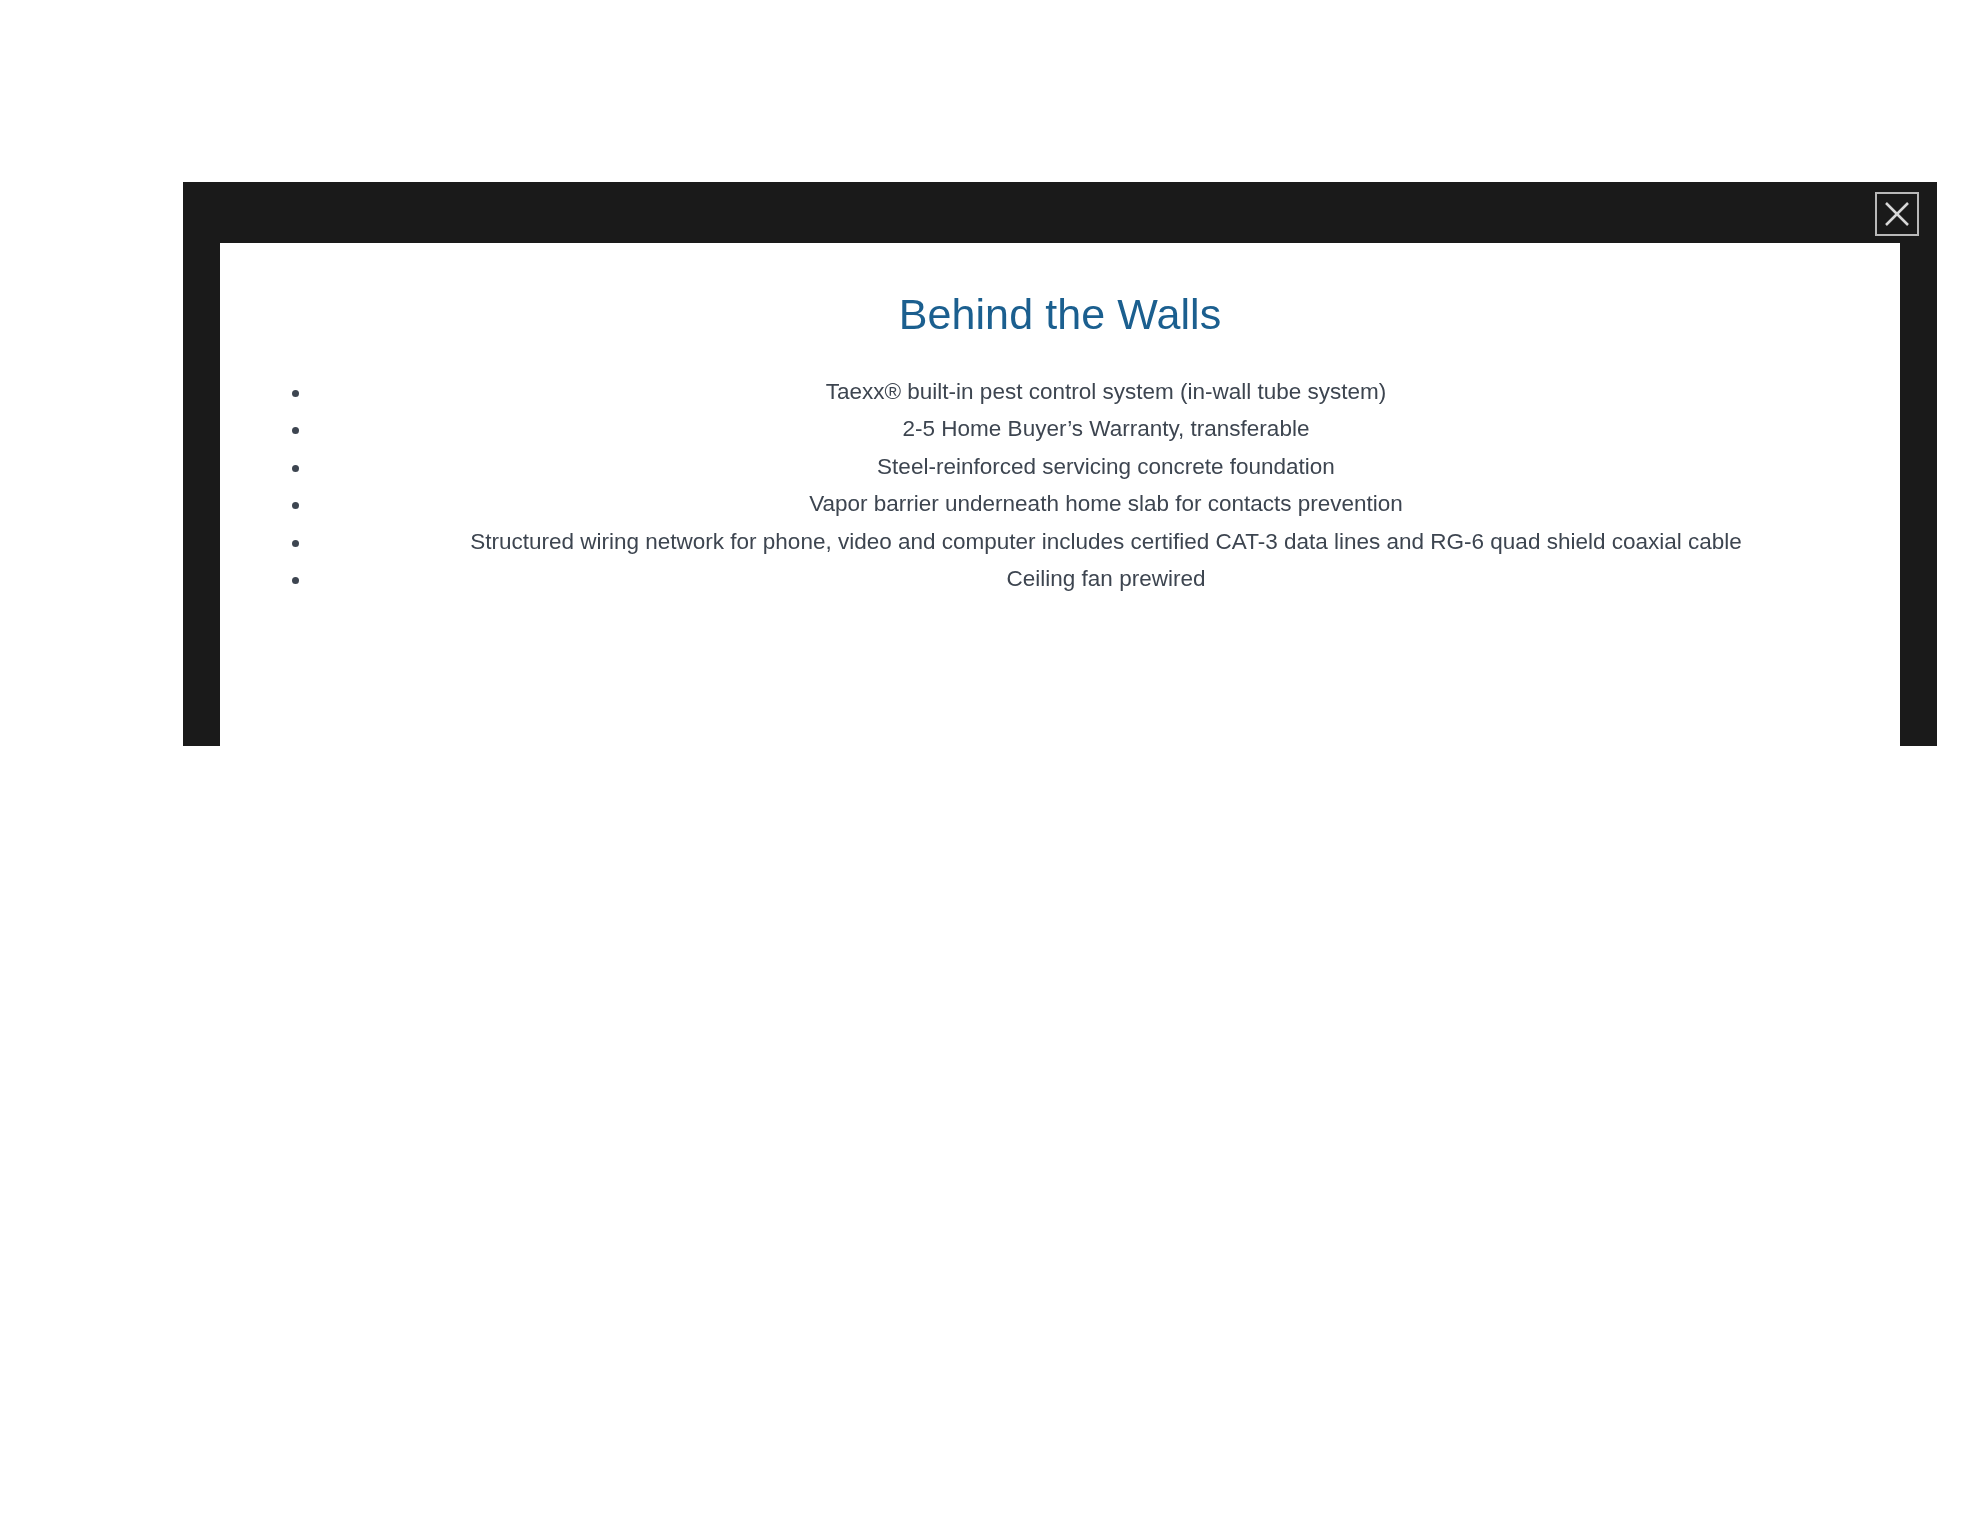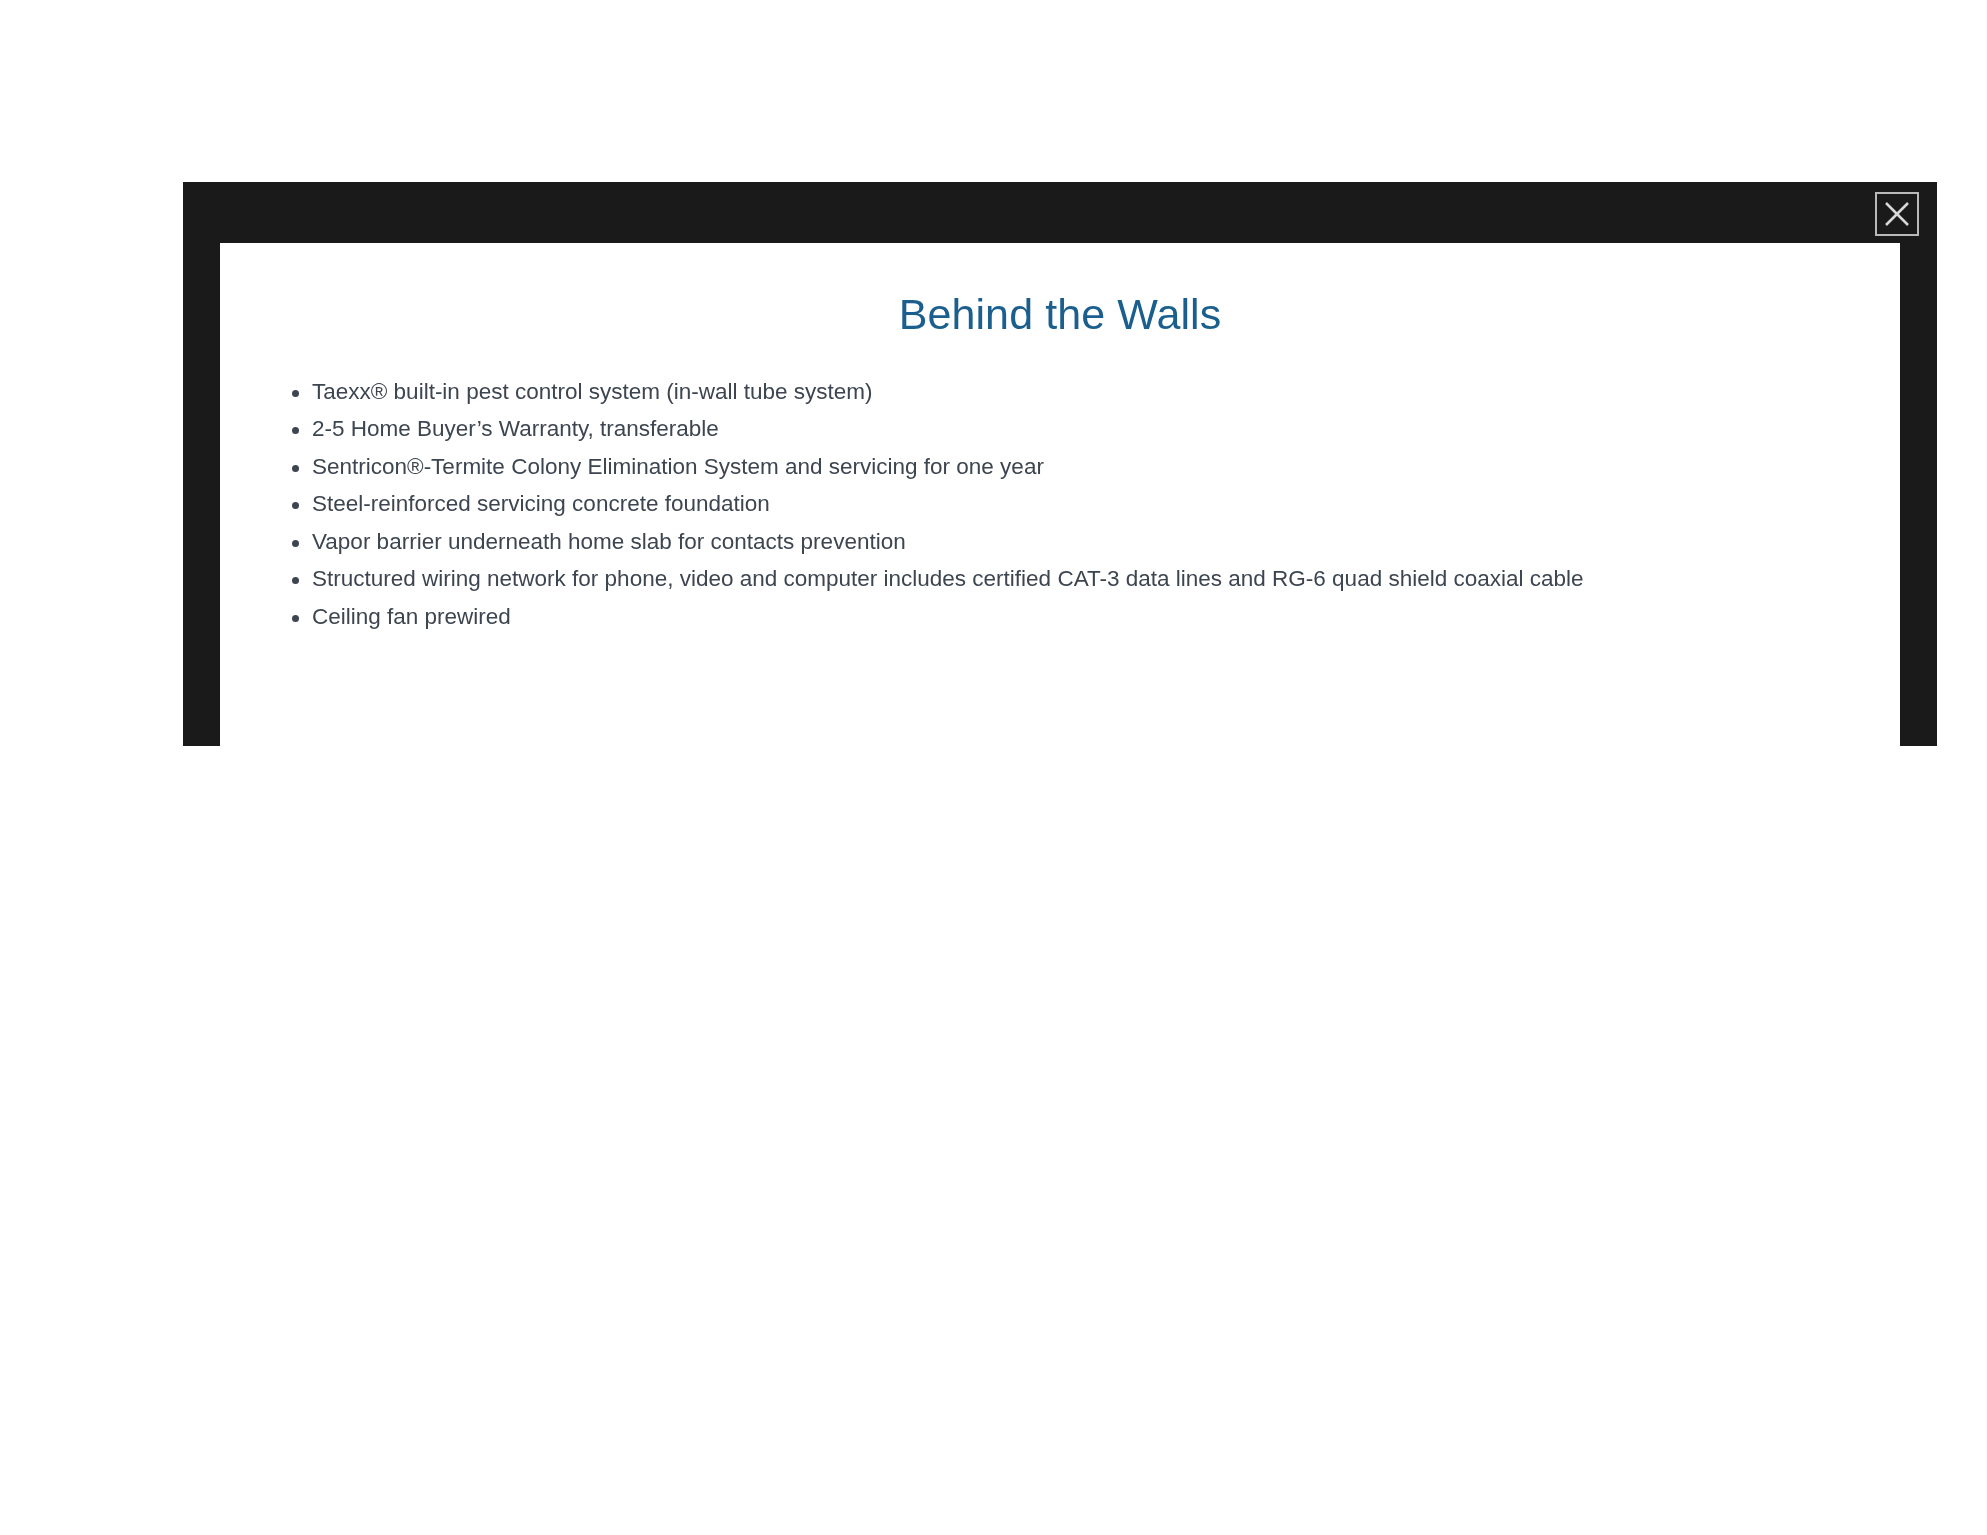--- a/index.html
+++ b/index.html
@@ -70,20 +70,21 @@
     list-style: none;
   }
   .feature-list li {
     position: relative;
     color: #3d4550;
     font-size: 22.5px;
     line-height: 1.0;
     padding: 0 0 0 62px;
     margin: 0 0 15px 0;
     white-space: nowrap;
+    text-align: center;
   }
   .feature-list li::before {
     content: "";
     position: absolute;
     left: 42px;
     top: 9px;
     width: 7px;
     height: 7px;
     border-radius: 50%;
     background: #3d4550;
@@ -100,21 +101,20 @@
       <line x1="26" y1="4" x2="4" y2="26" stroke="#d8d8d8" stroke-width="2.5"></line>
     </svg>
   </button>
 
   <div class="modal-card">
     <h1 class="modal-title">Behind the Walls</h1>
 
     <ul class="feature-list">
       <li>Taexx® built-in pest control system (in-wall tube system)</li>
       <li>2-5 Home Buyer’s Warranty, transferable</li>
-      <li>Sentricon®-Termite Colony Elimination System and servicing for one year</li>
       <li>Steel-reinforced servicing concrete foundation</li>
       <li>Vapor barrier underneath home slab for contacts prevention</li>
       <li>Structured wiring network for phone, video and computer includes certified CAT-3 data lines and RG-6 quad shield coaxial cable</li>
       <li>Ceiling fan prewired</li>
     </ul>
   </div>
 
 </div>
 
 </body></html>

